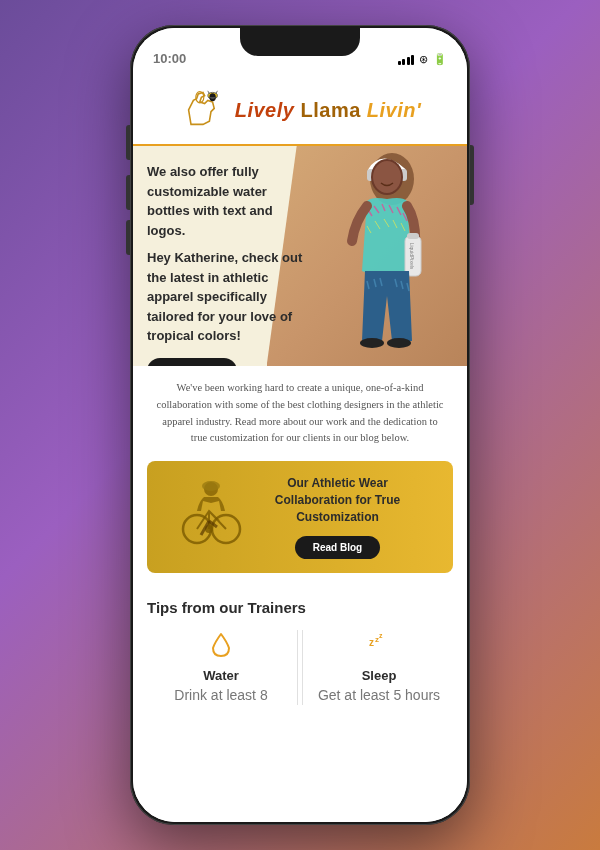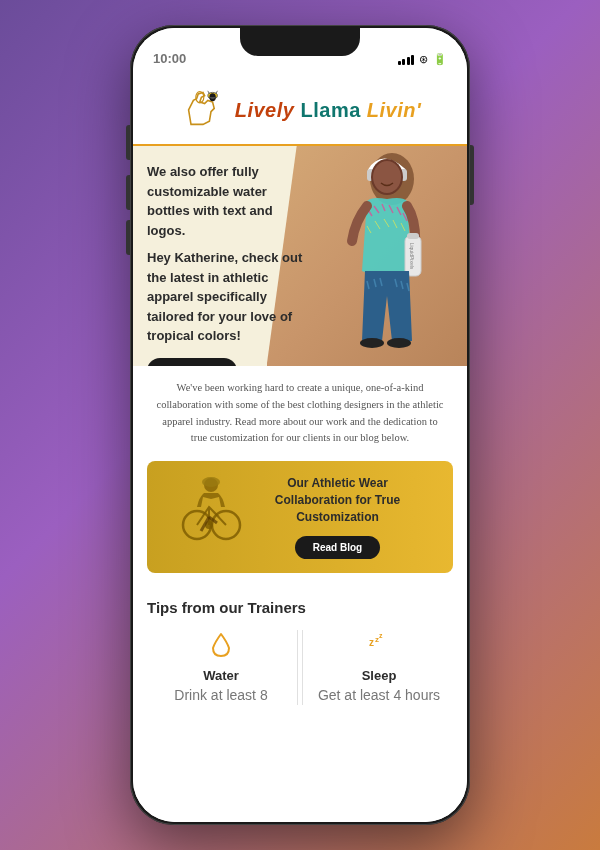--- a/index.html
+++ b/index.html
@@ -173,21 +173,21 @@
       margin-right: 8px;
     }
 
     .logo-text {
       font-size: 20px;
       font-weight: 900;
       letter-spacing: 0.5px;
     }
 
     .logo-lively { color: #c2410c; font-style: italic; }
-    .logo-llama-word { color: #0f766e; }
+    .logo-llama-word { color: #a16207; }
     .logo-livin { color: #e8a020; font-style: italic; }
 
     
     .hero-section {
       position: relative;
       height: 220px;
       overflow: hidden;
       background: linear-gradient(to right, rgba(245,240,220,1) 55%, rgba(245,240,220,0.1) 100%);
     }
 
@@ -252,20 +252,21 @@
       font-family: Liberation Serif, serif;
     }
 
     
     .blog-banner {
       margin: 0 14px 14px;
       background: linear-gradient(to right, #c8a020, #e8b830);
       border-radius: 8px;
       padding: 14px 32px;
       display: flex;
+      align-items: center;
       gap: 10px;
       position: relative;
       overflow: hidden;
     }
 
     .blog-cyclist {
       width: 65px;
       height: 75px;
       flex-shrink: 0;
     }
@@ -477,21 +478,21 @@
 
           <div class="tip-divider"></div>
 
           <div class="tip-item">
             <svg class="tip-icon" viewBox="0 0 32 32">
               <text x="6" y="16" font-size="10" fill="#e8a020" font-weight="bold">z</text>
               <text x="12" y="12" font-size="8" fill="#e8a020" font-weight="bold">z</text>
               <text x="16" y="8" font-size="7" fill="#e8a020" font-weight="bold">z</text>
             </svg>
             <span class="tip-label">Sleep</span>
-            <span class="tip-sub">Get at least 4 hours</span>
+            <span class="tip-sub">Get at least 5 hours</span>
           </div>
 
         </div>
       </div>
 
     </div>
   </div>
 </div>
 
 </body></html>

